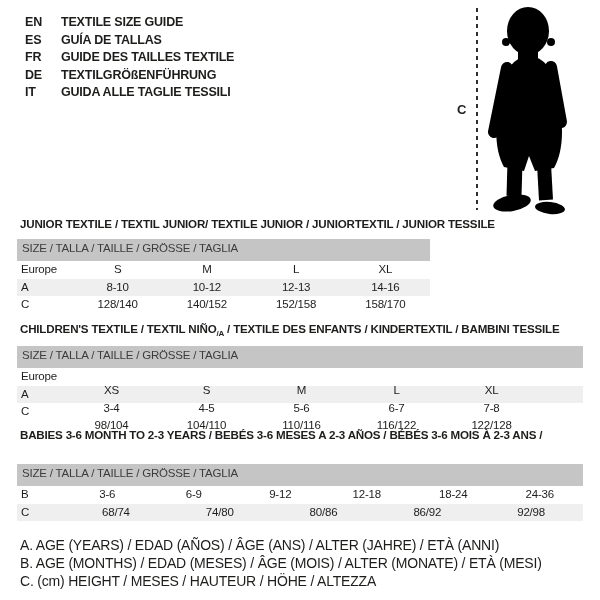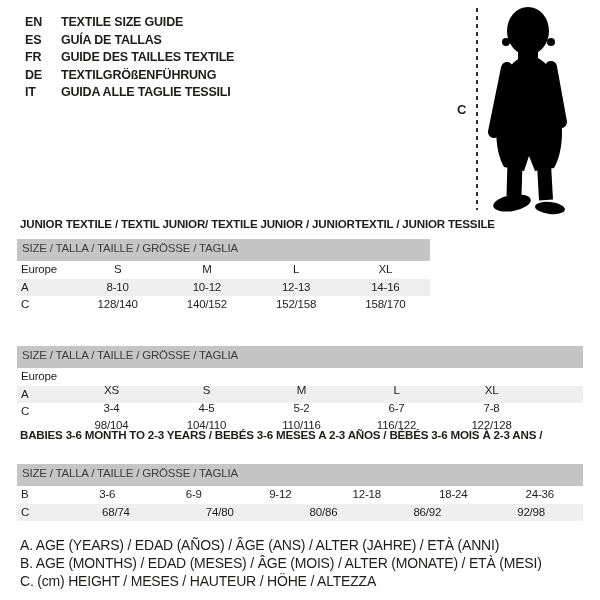--- a/index.html
+++ b/index.html
@@ -110,35 +110,36 @@
     </div>
     <div class="trow">
       <span class="rlabel">C</span>
       <span class="cell">128/140</span>
       <span class="cell">140/152</span>
       <span class="cell">152/158</span>
       <span class="cell">158/170</span>
     </div>
   </div>
 
+  <div class="sec-title" style="top:321px"><span>CHILDREN'S TEXTILE / TEXTIL NIÑO</span><sub>/A</sub><span> / TEXTILE DES ENFANTS / KINDERTEXTIL / BAMBINI TESSILE</span></div>
   <div class="tbl t2" style="top:346px">
     <div class="size-bar">SIZE / TALLA / TAILLE / GRÖSSE / TAGLIA</div>
     <div class="trow">
       <span class="rlabel">Europe</span>
       <span class="cell">XS</span>
       <span class="cell">S</span>
       <span class="cell">M</span>
       <span class="cell">L</span>
       <span class="cell">XL</span>
     </div>
     <div class="trow shade">
       <span class="rlabel">A</span>
       <span class="cell">3-4</span>
       <span class="cell">4-5</span>
-      <span class="cell">5-2</span>
+      <span class="cell">5-6</span>
       <span class="cell">6-7</span>
       <span class="cell">7-8</span>
     </div>
     <div class="trow">
       <span class="rlabel">C</span>
       <span class="cell">98/104</span>
       <span class="cell">104/110</span>
       <span class="cell">110/116</span>
       <span class="cell">116/122</span>
       <span class="cell">122/128</span>

